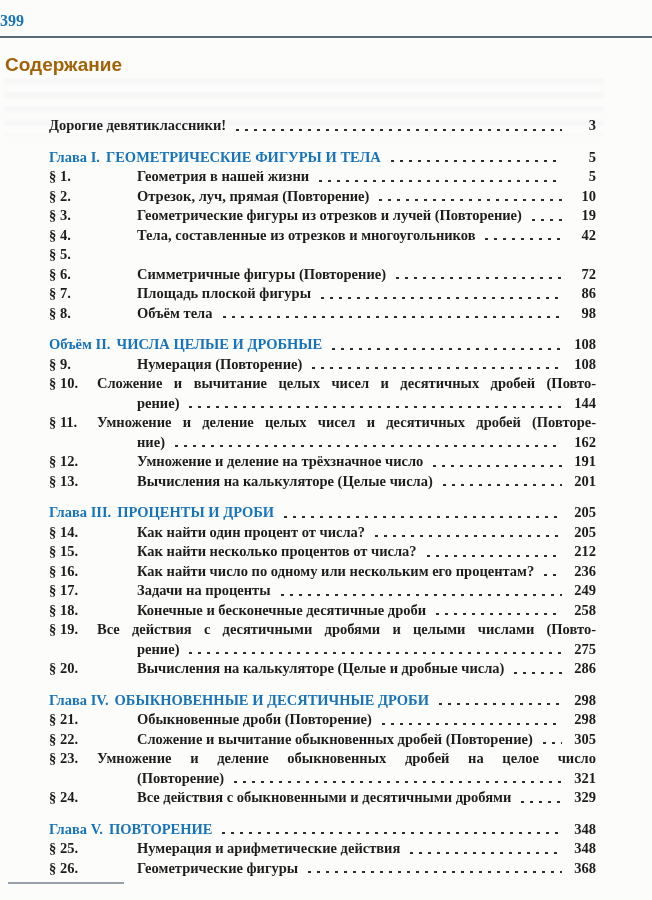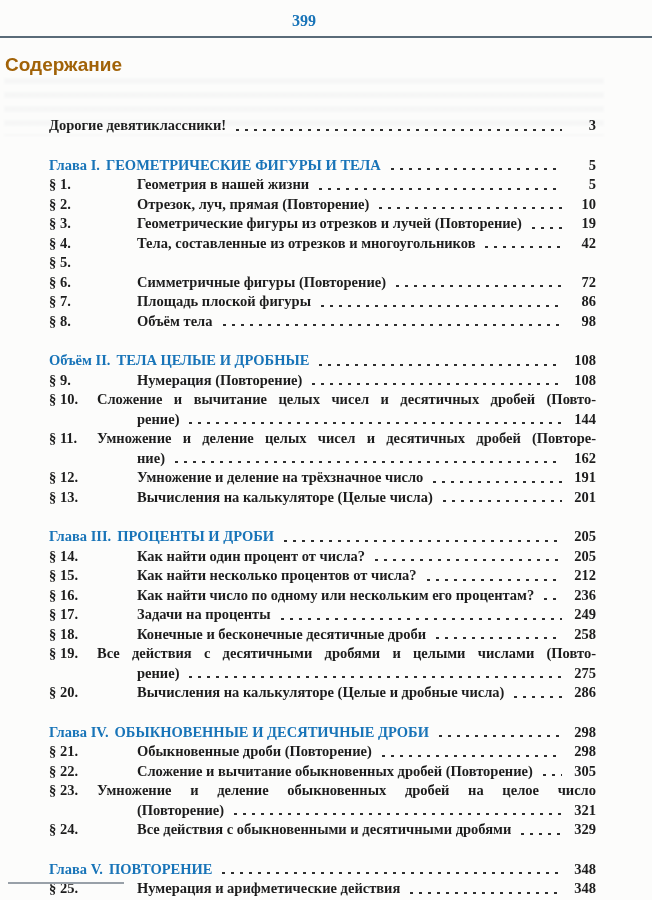--- a/index.html
+++ b/index.html
@@ -6,21 +6,21 @@
   body{
     width:652px;height:900px;
     background:#fcfcfb;
     font-family:"Liberation Serif", serif;
     color:#1d1d1d;
     position:relative;
     overflow:hidden;
   }
   .header{
     padding:12px 44px 0 0;
-    text-align:center;
+    text-align:left;
     font-weight:bold;
     font-size:16px;
     color:#1874b8;
   }
   .rule{
     margin-top:6px;
     height:2px;
     background:#5a6b78;
   }
   .showthrough{
@@ -38,21 +38,21 @@
     font-weight:bold;
     color:#a16207;
   }
   .toc{font-weight:700;font-size:14.5px;padding-left:44px;}
   .row{
     display:flex;
     padding:0 56px 0 5px;
     line-height:19.5px;
   }
   .row.intro{margin-bottom:2px;}
-  .row.chapter{margin-top:20px;color:#1874b8;}
+  .row.chapter{margin-top:12px;color:#1874b8;}
   .ch-name{white-space:nowrap;}
   .ch-label{margin-right:6px;}
   .num{
     width:48px;
     flex-shrink:0;
   }
   .body{flex:1;min-width:0;}
   .line1{
     text-align:justify;
     text-align-last:justify;
@@ -171,21 +171,21 @@
       <span class="num">§ 8.</span>
       <div class="body">
         <div class="lastline">
           <span class="txt">Объём тела</span>
           <span class="leader"></span>
           <span class="page-num">98</span>
         </div>
       </div>
     </div>
     <div class="row chapter">
-      <span class="ch-name"><span class="ch-label">Объём II.</span><span class="ch-title">ТЕЛА ЦЕЛЫЕ И ДРОБНЫЕ</span></span>
+      <span class="ch-name"><span class="ch-label">Объём II.</span><span class="ch-title">ЧИСЛА ЦЕЛЫЕ И ДРОБНЫЕ</span></span>
       <span class="leader"></span>
       <span class="page-num">108</span>
     </div>
     <div class="row section">
       <span class="num">§ 9.</span>
       <div class="body">
         <div class="lastline">
           <span class="txt">Нумерация (Повторение)</span>
           <span class="leader"></span>
           <span class="page-num">108</span>

